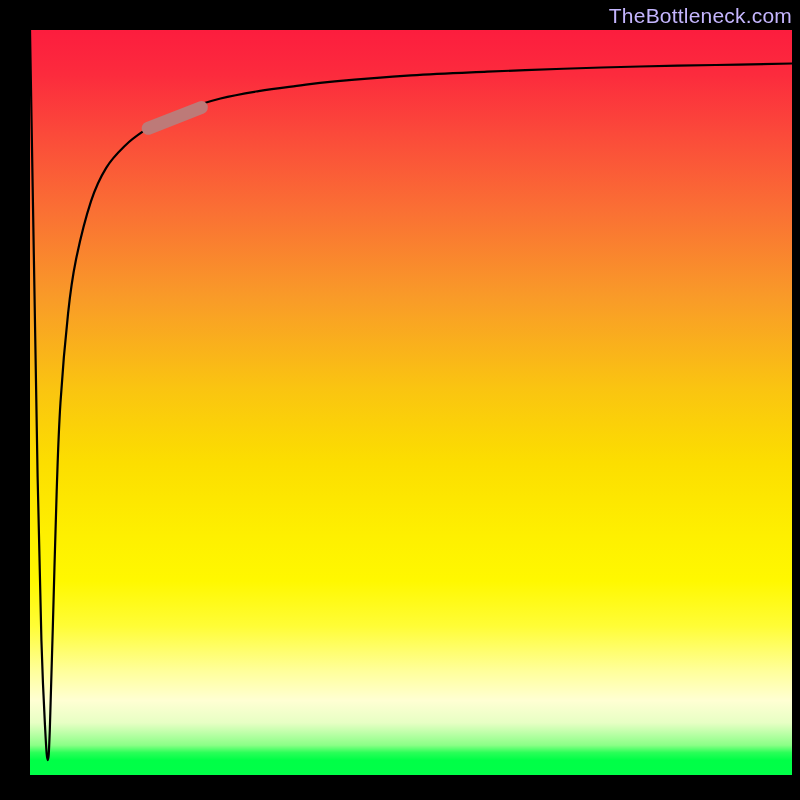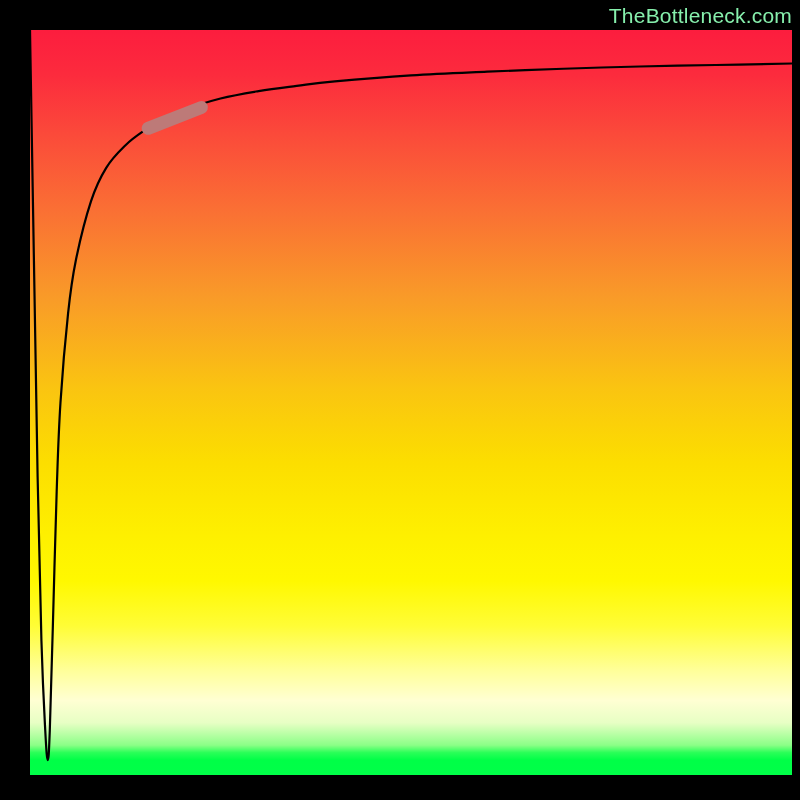--- a/index.html
+++ b/index.html
@@ -50,21 +50,21 @@
     );
   }
   .curve {
     position: absolute;
     inset: 0;
   }
   .watermark {
     position: absolute;
     top: 4px;
     right: 8px;
-    color: #86efac;
+    color: #c4b5fd;
     font-size: 21px;
     letter-spacing: 0.2px;
   }
 </style>
 </head>
 <body>
 
 <div class="chart-wrap">
   <div class="watermark">TheBottleneck.com</div>
   <div class="plot-area">

